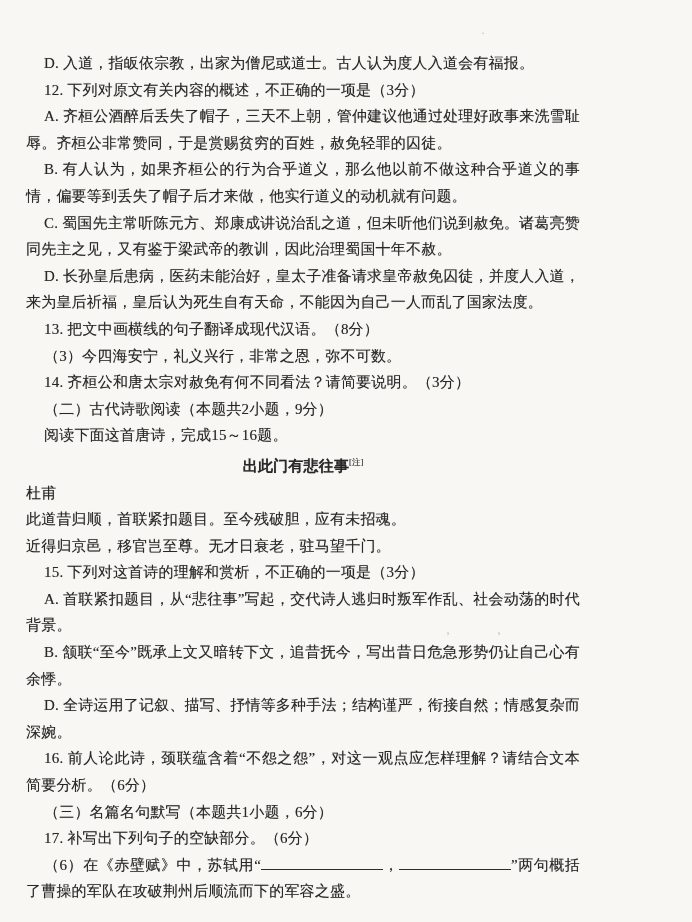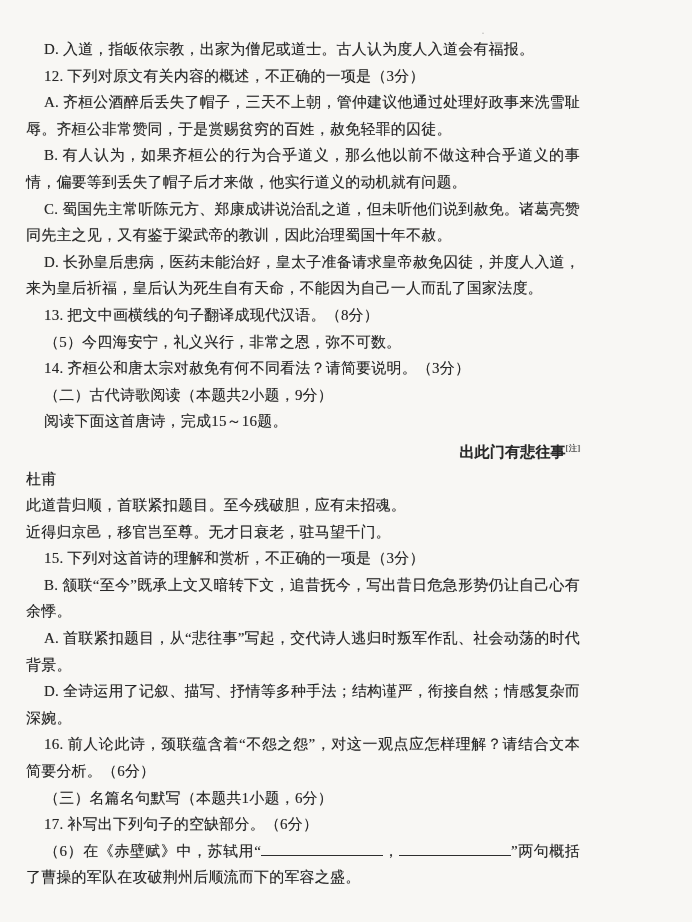--- a/index.html
+++ b/index.html
@@ -13,39 +13,39 @@
     background: #f8f7f4;
     position: relative;
     font-family: "Liberation Serif", "DejaVu Serif", serif;
     color: #282828;
   }
   .doc {
     position: absolute;
     top: 0; left: 0;
     width: 608px;
     height: 922px;
-    padding: 36px 28px 0 26px;
+    padding: 50px 28px 0 26px;
     box-sizing: border-box;
     text-shadow: 0 0 0.7px rgba(45,45,45,0.45);
   }
   .para, .center, .ptitle, .fill {
     margin: 0;
     font-size: 15px;
     line-height: 26.6px;
     text-align: justify;
     letter-spacing: 0.2px;
   }
   .para, .fill {
     text-indent: 1.2em;
   }
   .center {
     text-indent: 0;
   }
   .ptitle {
-    text-align: right;
+    text-align: center;
     text-indent: 0;
     font-weight: 700;
   }
   .ptitle .sup {
     font-weight: 400;
     font-size: 8.5px;
     vertical-align: super;
     letter-spacing: 0;
   }
   .blank {
@@ -65,31 +65,31 @@
 <body>
 
 <div class="doc" id="doc-root">
     <p class="para">D. 入道，指皈依宗教，出家为僧尼或道士。古人认为度人入道会有福报。</p>
     <p class="para">12. 下列对原文有关内容的概述，不正确的一项是（3分）</p>
     <p class="para">A. 齐桓公酒醉后丢失了帽子，三天不上朝，管仲建议他通过处理好政事来洗雪耻辱。齐桓公非常赞同，于是赏赐贫穷的百姓，赦免轻罪的囚徒。</p>
     <p class="para">B. 有人认为，如果齐桓公的行为合乎道义，那么他以前不做这种合乎道义的事情，偏要等到丢失了帽子后才来做，他实行道义的动机就有问题。</p>
     <p class="para">C. 蜀国先主常听陈元方、郑康成讲说治乱之道，但未听他们说到赦免。诸葛亮赞同先主之见，又有鉴于梁武帝的教训，因此治理蜀国十年不赦。</p>
     <p class="para">D. 长孙皇后患病，医药未能治好，皇太子准备请求皇帝赦免囚徒，并度人入道，来为皇后祈福，皇后认为死生自有天命，不能因为自己一人而乱了国家法度。</p>
     <p class="para">13. 把文中画横线的句子翻译成现代汉语。（8分）</p>
-    <p class="para">（5）今四海安宁，礼义兴行，非常之恩，弥不可数。</p>
+    <p class="para">（3）今四海安宁，礼义兴行，非常之恩，弥不可数。</p>
     <p class="para">14. 齐桓公和唐太宗对赦免有何不同看法？请简要说明。（3分）</p>
     <p class="para">（二）古代诗歌阅读（本题共2小题，9分）</p>
     <p class="para">阅读下面这首唐诗，完成15～16题。</p>
     <p class="ptitle"><span>出此门有悲往事</span><span class="sup">[注]</span></p>
     <p class="center">杜甫</p>
     <p class="center">此道昔归顺，首联紧扣题目。至今残破胆，应有未招魂。</p>
     <p class="center">近得归京邑，移官岂至尊。无才日衰老，驻马望千门。</p>
     <p class="para">15. 下列对这首诗的理解和赏析，不正确的一项是（3分）</p>
+    <p class="para">A. 首联紧扣题目，从“悲往事”写起，交代诗人逃归时叛军作乱、社会动荡的时代背景。</p>
     <p class="para">B. 颔联“至今”既承上文又暗转下文，追昔抚今，写出昔日危急形势仍让自己心有余悸。</p>
-    <p class="para">A. 首联紧扣题目，从“悲往事”写起，交代诗人逃归时叛军作乱、社会动荡的时代背景。</p>
     <p class="para">D. 全诗运用了记叙、描写、抒情等多种手法；结构谨严，衔接自然；情感复杂而深婉。</p>
     <p class="para">16. 前人论此诗，颈联蕴含着“不怨之怨”，对这一观点应怎样理解？请结合文本简要分析。（6分）</p>
     <p class="para">（三）名篇名句默写（本题共1小题，6分）</p>
     <p class="para">17. 补写出下列句子的空缺部分。（6分）</p>
     <p class="fill"><span>（6）在《赤壁赋》中，苏轼用“</span><span class="blank" style="width: 122px;"></span><span>，</span><span class="blank" style="width: 112px;"></span><span>”两句概括了曹操的军队在攻破荆州后顺流而下的军容之盛。</span></p>
     <p class="fill"></p>
   </div>
 
 <span class="noise" style="left: 481px; top: 26px;">·</span>
 <span class="noise" style="left: 442px; top: 622px;">，</span>

